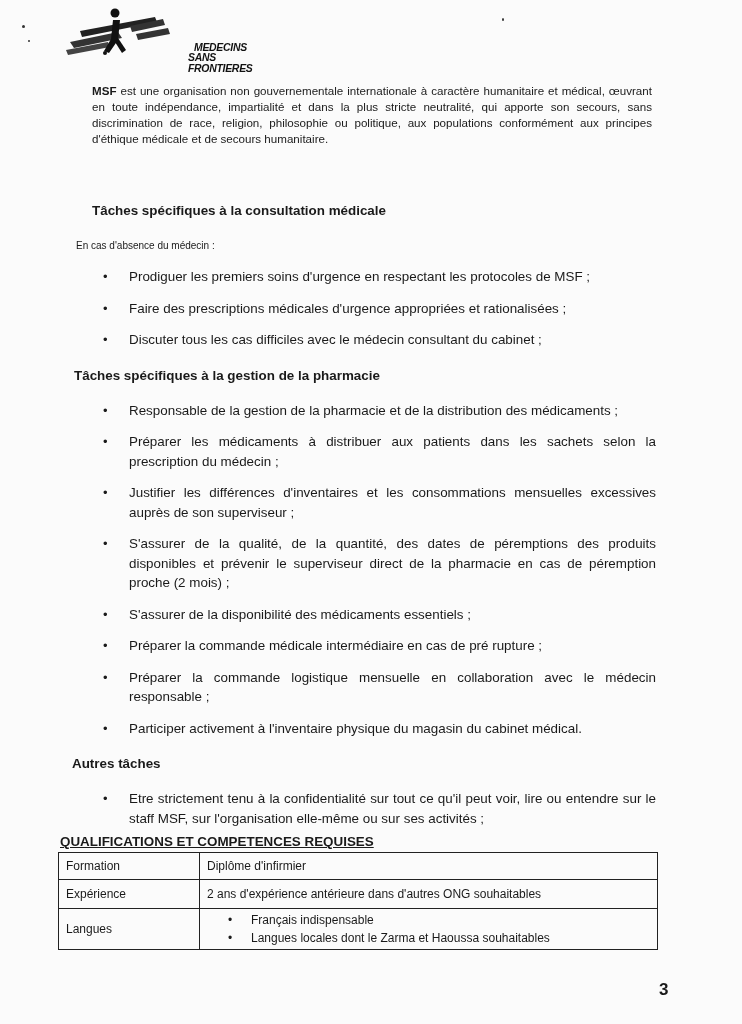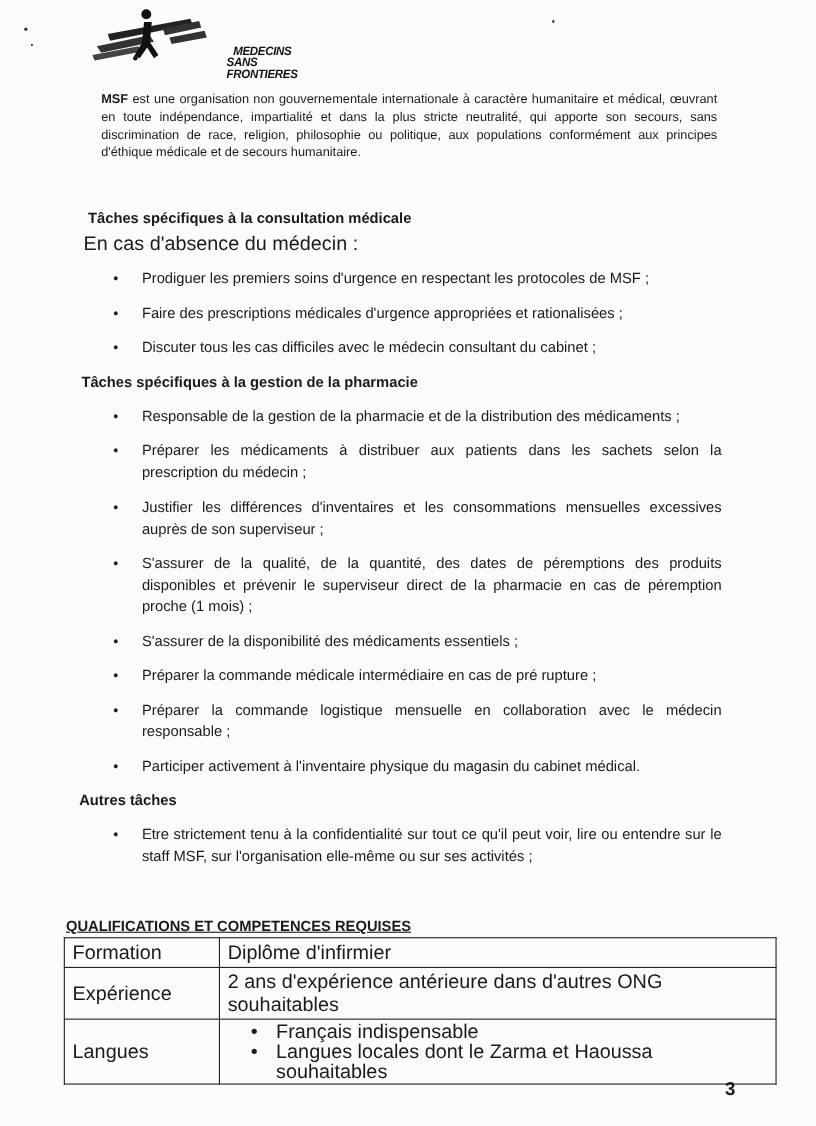--- a/index.html
+++ b/index.html
@@ -4,54 +4,54 @@
 <style>
   html, body { margin: 0; padding: 0; }
   body {
     width: 742px; height: 1024px; overflow: hidden;
     background: #fbfbfb;
     font-family: "Liberation Sans", sans-serif;
     color: #1a1a1a;
     position: relative;
   }
   .speck { position: absolute; background: #333; border-radius: 50%; }
-  .logo { position: absolute; left: 78px; top: 6px; width: 160px; height: 52px; }
+  .logo { position: absolute; left: 60px; top: 6px; width: 160px; height: 52px; }
   .logo-text {
     position: absolute; font-family: "Liberation Sans", sans-serif;
     font-weight: bold; font-style: italic; font-size: 11px; line-height: 11px;
     color: #111; letter-spacing: -0.3px; transform: scaleX(0.95);
     transform-origin: left top;
   }
   .logo-t1 { left: 134px; top: 36px; }
   .logo-t2 { left: 128px; top: 46px; }
 
   .content { position: absolute; left: 76px; top: 67px; width: 592px; }
   .intro {
     font-size: 11.6px; line-height: 16px; text-align: justify;
     text-align-last: left; margin: 16px;
   }
   .intro b { font-weight: bold; }
 
-  .section-title { font-weight: bold; font-size: 13.4px; line-height: 19px; margin: 4px; }
-  .plain-line { font-size: 18px; line-height: 19px; margin: 0; }
+  .section-title { font-weight: bold; font-size: 13.4px; line-height: 19px; margin: 16px; }
+  .plain-line { font-size: 10px; line-height: 19px; margin: 0; }
   ul.tasks { list-style: none; margin: 0; padding: 0 0 0 41px; }
   ul.tasks li {
     position: relative; font-size: 13.4px; line-height: 19.5px;
     text-align: justify; text-align-last: left; margin: 12px;
   }
   ul.tasks li::before {
     content: "•"; position: absolute; left: -26px; top: 0; font-size: 13px;
   }
   .quals-title {
     position: absolute; left: 60px; top: 834px;
     font-weight: bold; font-size: 13.4px; text-decoration: underline;
   }
   table.quals {
-    position: absolute; left: 58px; top: 852px; width: 648px;
-    border-collapse: collapse; font-size: 18px;
+    position: absolute; left: 58px; top: 852px; width: 600px;
+    border-collapse: collapse; font-size: 12px;
   }
   table.quals td { border: 1.5px solid #222; padding: 2px 7px; vertical-align: middle; }
   table.quals td.k { width: 126px; }
   table.quals tr.r1 td { height: 22px; }
   table.quals tr.r2 td { height: 24px; }
   table.quals tr.r3 td { height: 36px; }
   table.quals ul { list-style: none; margin: 0; padding: 0 0 0 44px; }
   table.quals ul li { position: relative; line-height: 18px; }
   table.quals ul li::before { content: "•"; position: absolute; left: -23px; }
   .page-num {
@@ -93,21 +93,21 @@
     <li>Prodiguer les premiers soins d'urgence en respectant les protocoles de MSF ;</li>
     <li>Faire des prescriptions médicales d'urgence appropriées et rationalisées ;</li>
     <li>Discuter tous les cas difficiles avec le médecin consultant du cabinet ;</li>
   </ul>
 
   <p class="section-title" style="margin-left:-2px">Tâches spécifiques à la gestion de la pharmacie</p>
   <ul class="tasks">
     <li>Responsable de la gestion de la pharmacie et de la distribution des médicaments ;</li>
     <li>Préparer les médicaments à distribuer aux patients dans les sachets selon la prescription du médecin ;</li>
     <li>Justifier les différences d'inventaires et les consommations mensuelles excessives auprès de son superviseur ;</li>
-    <li>S'assurer de la qualité, de la quantité, des dates de péremptions des produits disponibles et prévenir le superviseur direct de la pharmacie en cas de péremption proche (1 mois) ;</li>
+    <li>S'assurer de la qualité, de la quantité, des dates de péremptions des produits disponibles et prévenir le superviseur direct de la pharmacie en cas de péremption proche (2 mois) ;</li>
     <li>S'assurer de la disponibilité des médicaments essentiels ;</li>
     <li>Préparer la commande médicale intermédiaire en cas de pré rupture ;</li>
     <li>Préparer la commande logistique mensuelle en collaboration avec le médecin responsable ;</li>
     <li>Participer activement à l'inventaire physique du magasin du cabinet médical.</li>
   </ul>
 
   <p class="section-title" style="margin-left:-4px">Autres tâches</p>
   <ul class="tasks">
     <li>Etre strictement tenu à la confidentialité sur tout ce qu'il peut voir, lire ou entendre sur le staff MSF, sur l'organisation elle-même ou sur ses activités ;</li>
   </ul>

